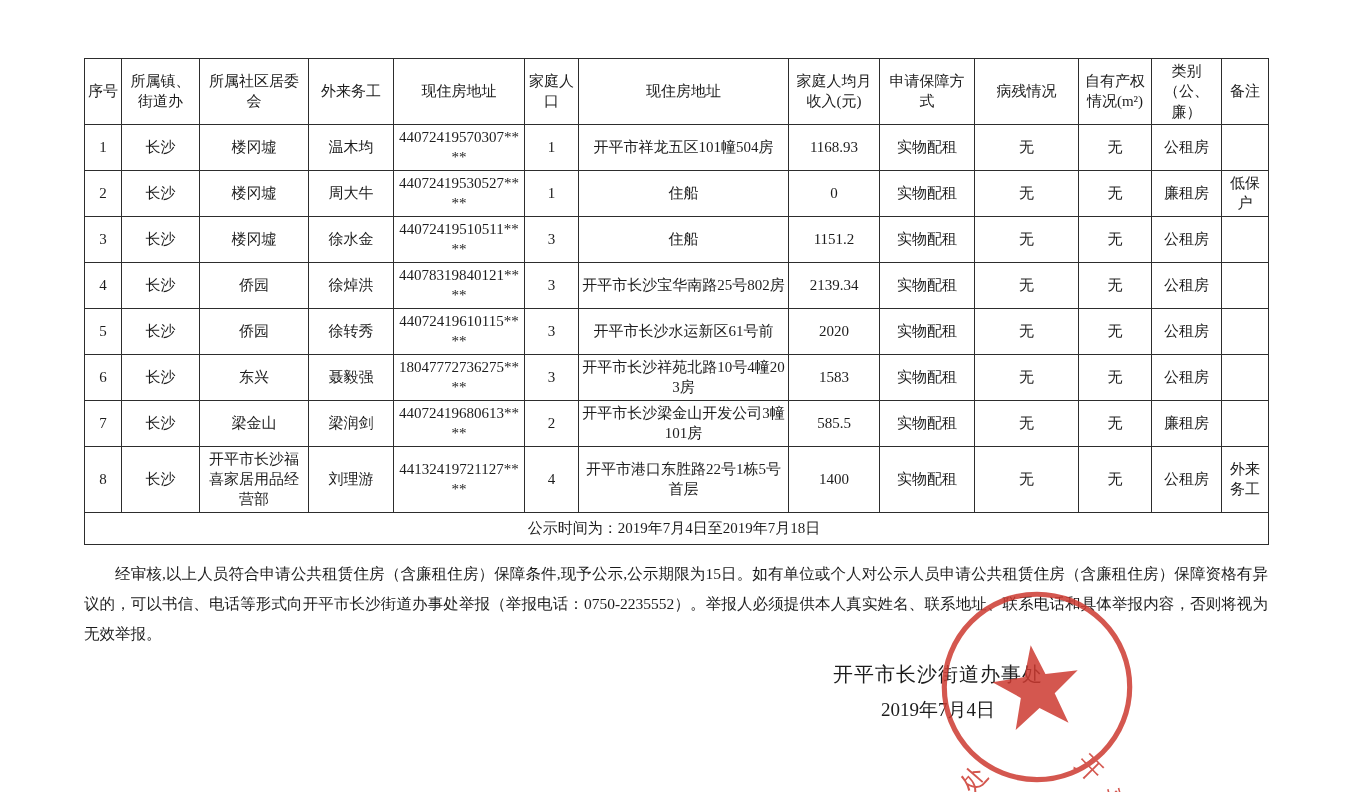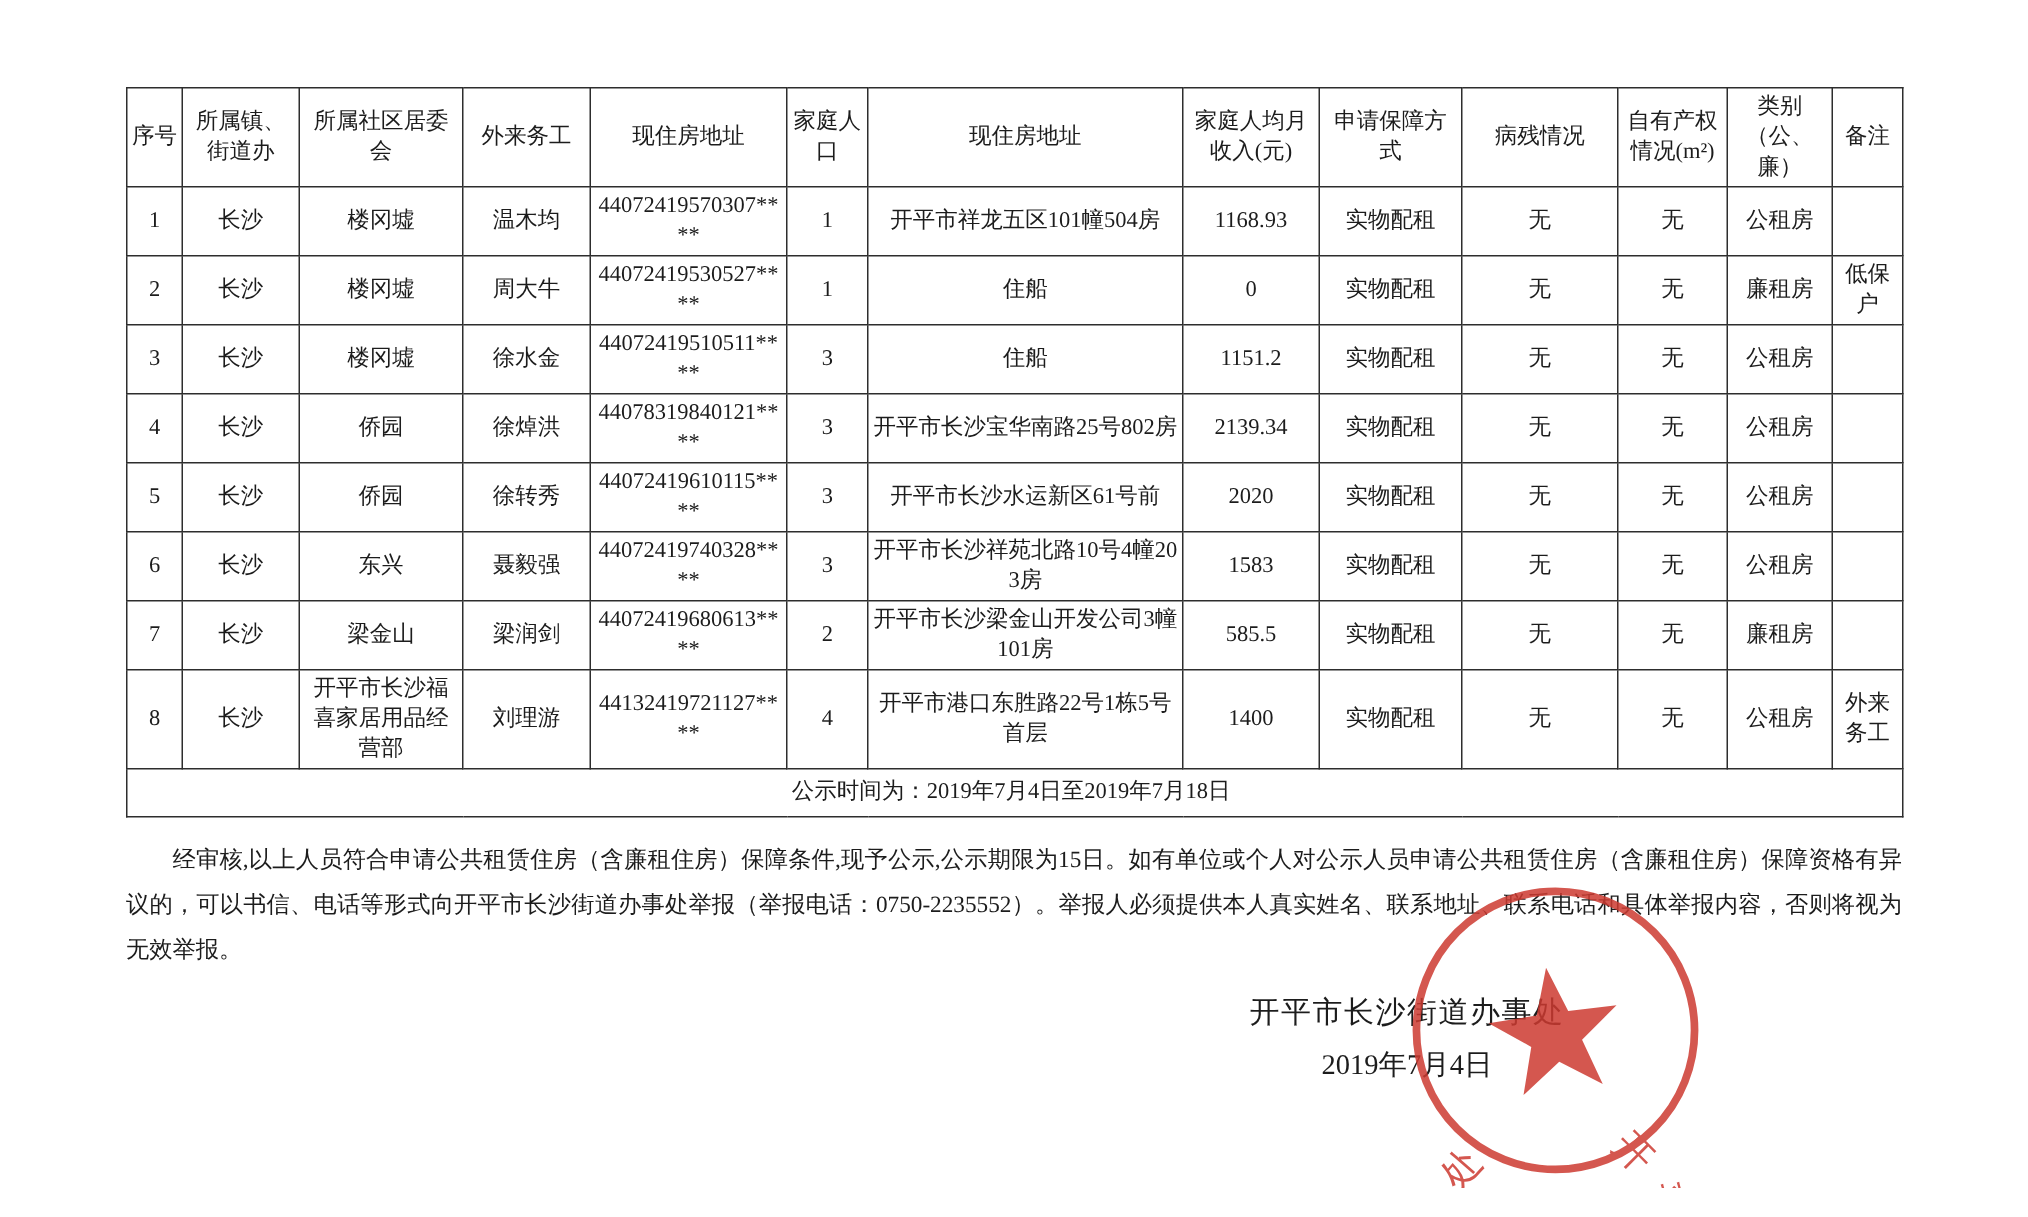--- a/index.html
+++ b/index.html
@@ -181,21 +181,21 @@
           <td>无</td>
           <td>无</td>
           <td>公租房</td>
           <td></td>
         </tr>
         <tr>
           <td>6</td>
           <td>长沙</td>
           <td>东兴</td>
           <td>聂毅强</td>
-          <td>44072419740328****</td>
+          <td>18047772736275****</td>
           <td>3</td>
           <td>开平市长沙祥苑北路10号4幢203房</td>
           <td>1583</td>
           <td>实物配租</td>
           <td>无</td>
           <td>无</td>
           <td>公租房</td>
           <td></td>
         </tr>
         <tr>

